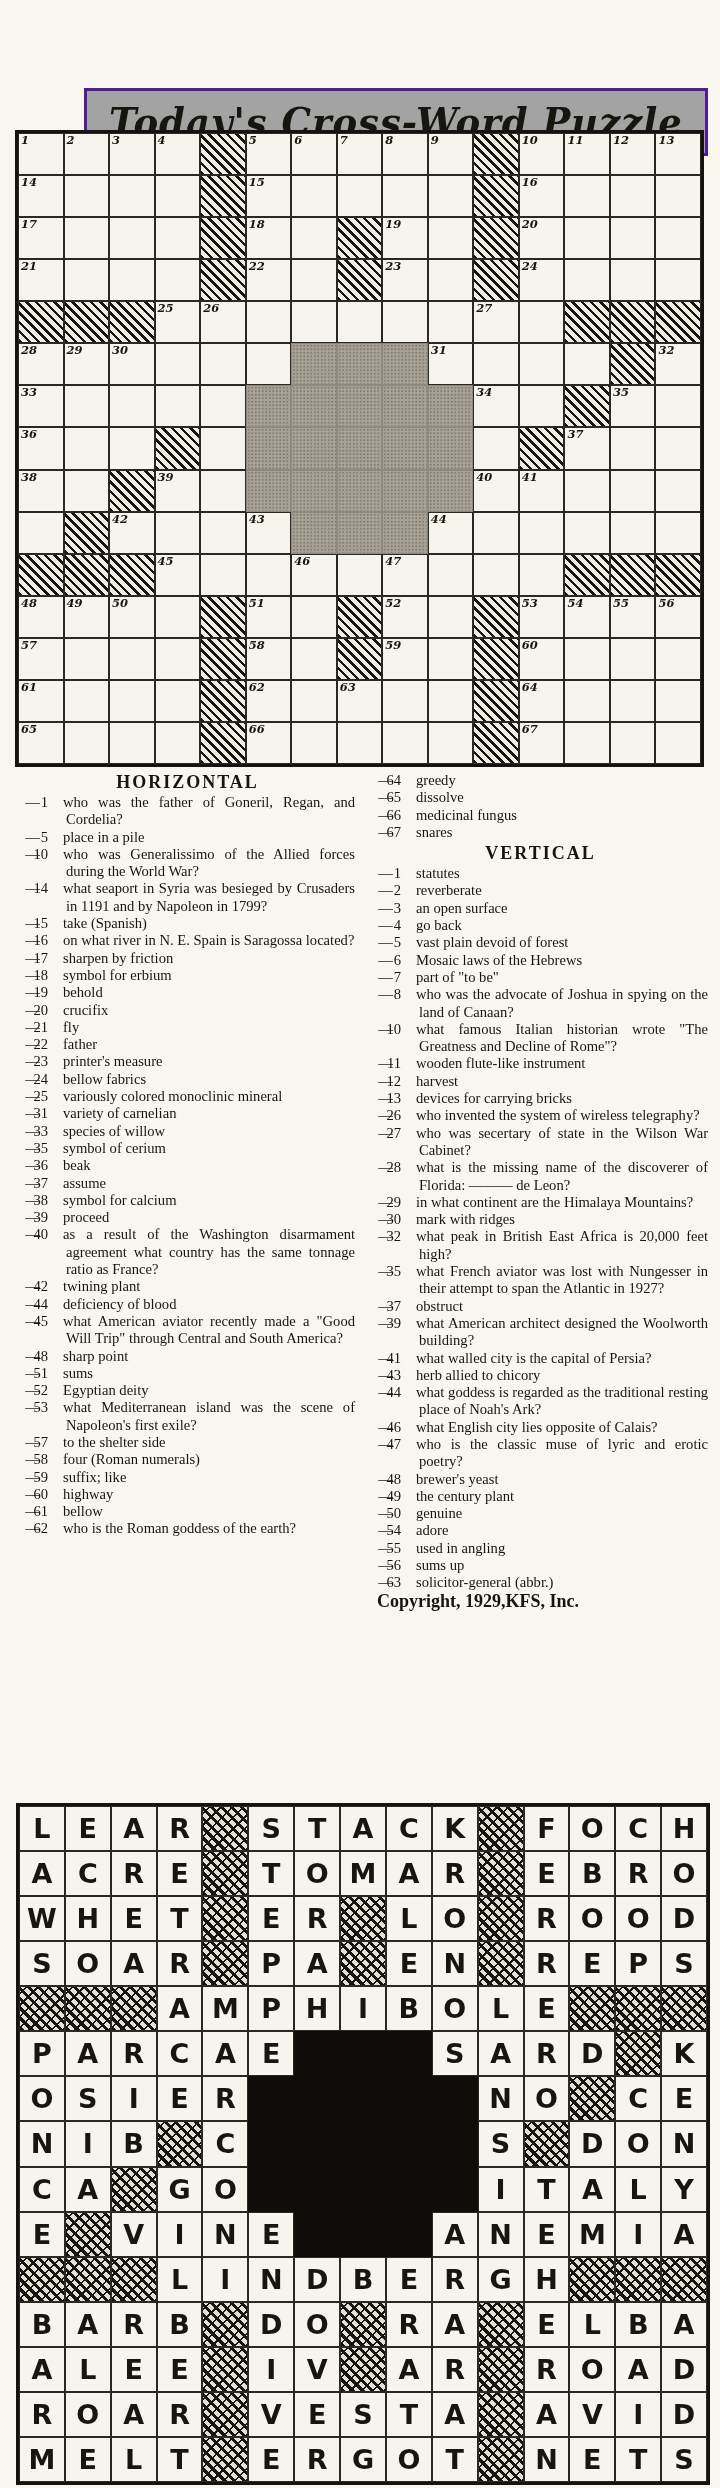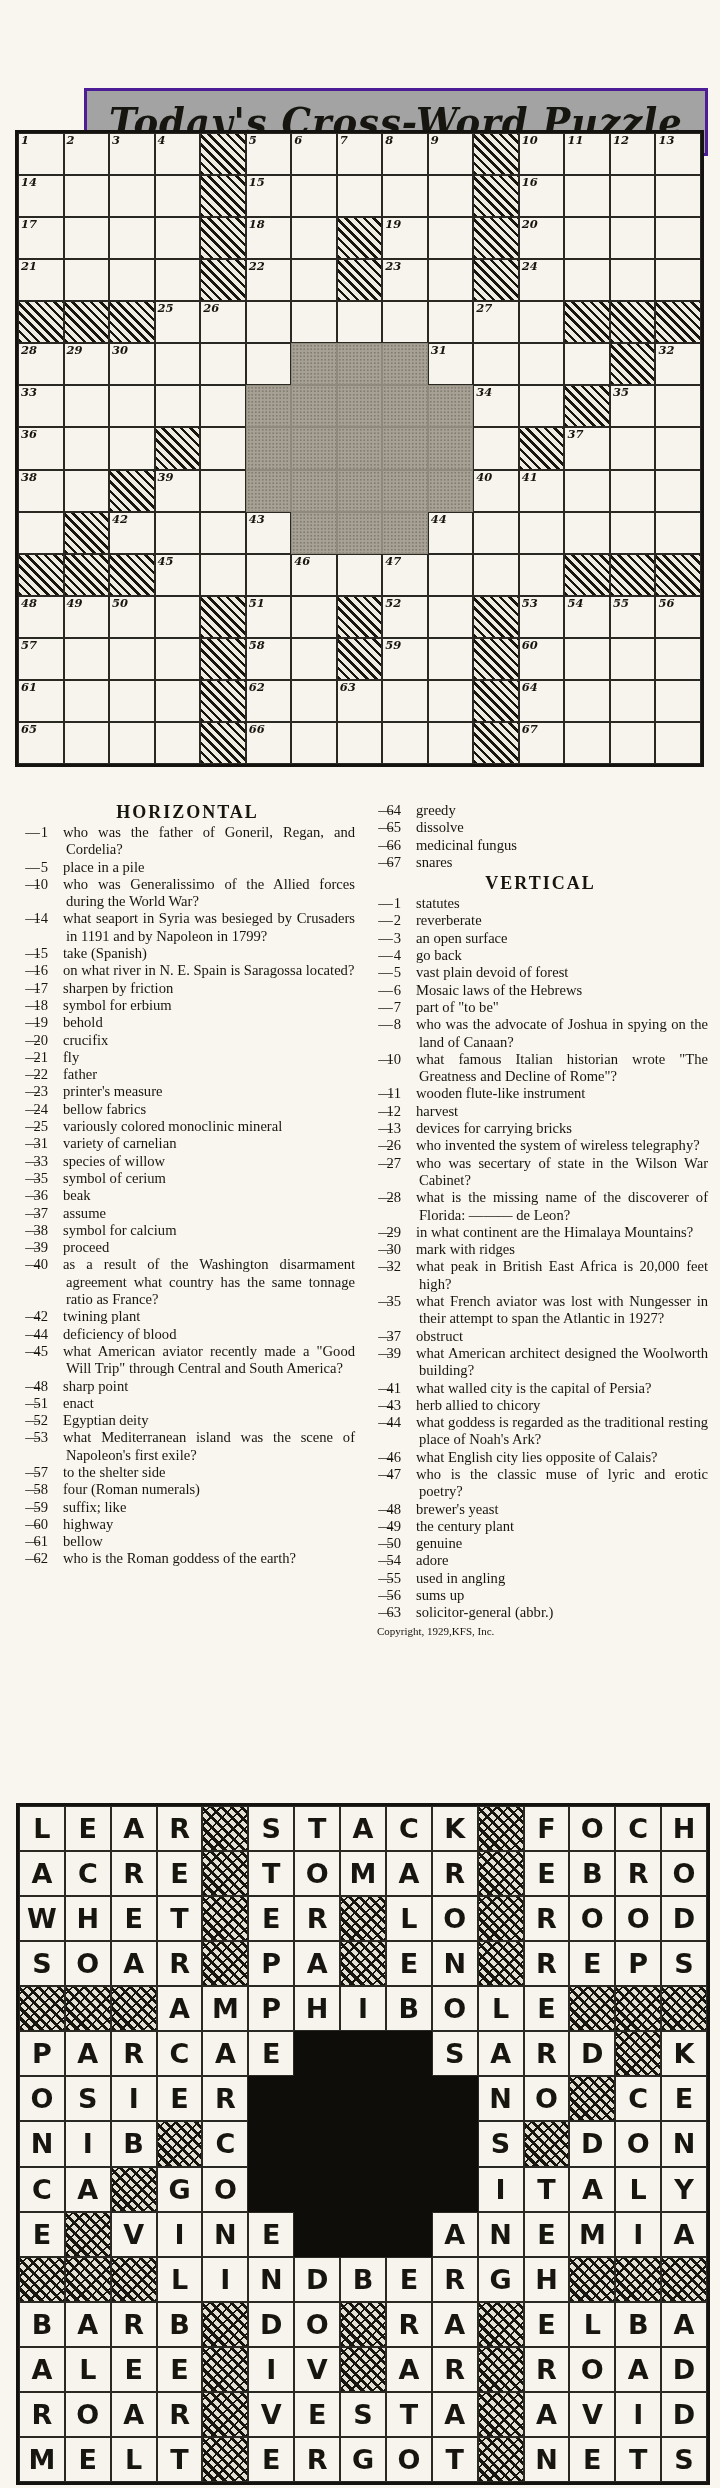--- a/index.html
+++ b/index.html
@@ -34,26 +34,26 @@
            clip-path:polygon(20% 0%,80% 0%,80% 20%,100% 20%,100% 80%,80% 80%,80% 100%,20% 100%,20% 80%,0% 80%,0% 20%,20% 20%);}
   #photo-overlay{background-color:#a8a296;
       background-image:radial-gradient(rgba(60,55,45,.35) 1px,transparent 1.3px);background-size:3.5px 3.5px;}
   #photo-overlay svg{width:100%;height:100%;display:block;}
   #caption-overlay{background:#0e0d0a;display:flex;flex-direction:column;align-items:center;justify-content:center;
       gap:11px;color:#ddd8ca;font-family:"DejaVu Sans","Liberation Sans",sans-serif;}
   .cap-line{letter-spacing:3px;font-size:16px;line-height:1;}
   .cap-line.big{font-size:18px;}
   
   .clues{position:absolute;left:20px;top:772px;width:688px;display:flex;gap:18px;}
-  .col{width:335px;font-size:14.6px;line-height:17.3px;margin-top:30px;}
+  .col{width:335px;font-size:14.6px;line-height:17.3px;}
   .clue-header{font-weight:700;font-size:18px;letter-spacing:2px;text-align:center;line-height:20px;margin-bottom:2px;}
   .clue{padding-left:46px;text-indent:-46px;text-align:justify;}
   .clue .num{display:inline-block;width:28px;text-align:right;}
   .clue .dash{display:inline-block;width:15px;text-align:center;}
-  .copyright{font-weight:400;margin-top:1px;padding-left:4px;font-size:11px;}
+  .copyright{font-weight:700;margin-top:1px;padding-left:4px;font-size:18px;}
   #vertical-header{margin-top:2px;}
 </style>
 </head>
 <body>
 
 <div class="sheet">
 
   <div class="title-box">
     <div class="page-title">Today's Cross-Word Puzzle</div>
   </div>
@@ -461,21 +461,21 @@
           <div class="clue"><span class="num">35</span><span class="dash">—</span><span class="txt">symbol of cerium</span></div>
           <div class="clue"><span class="num">36</span><span class="dash">—</span><span class="txt">beak</span></div>
           <div class="clue"><span class="num">37</span><span class="dash">—</span><span class="txt">assume</span></div>
           <div class="clue"><span class="num">38</span><span class="dash">—</span><span class="txt">symbol for calcium</span></div>
           <div class="clue"><span class="num">39</span><span class="dash">—</span><span class="txt">proceed</span></div>
           <div class="clue"><span class="num">40</span><span class="dash">—</span><span class="txt">as a result of the Washington disarmament agreement what country has the same tonnage ratio as France?</span></div>
           <div class="clue"><span class="num">42</span><span class="dash">—</span><span class="txt">twining plant</span></div>
           <div class="clue"><span class="num">44</span><span class="dash">—</span><span class="txt">deficiency of blood</span></div>
           <div class="clue"><span class="num">45</span><span class="dash">—</span><span class="txt">what American aviator recently made a "Good Will Trip" through Central and South America?</span></div>
           <div class="clue"><span class="num">48</span><span class="dash">—</span><span class="txt">sharp point</span></div>
-          <div class="clue"><span class="num">51</span><span class="dash">—</span><span class="txt">enact</span></div>
+          <div class="clue"><span class="num">51</span><span class="dash">—</span><span class="txt">sums</span></div>
           <div class="clue"><span class="num">52</span><span class="dash">—</span><span class="txt">Egyptian deity</span></div>
           <div class="clue"><span class="num">53</span><span class="dash">—</span><span class="txt">what Mediterranean island was the scene of Napoleon's first exile?</span></div>
           <div class="clue"><span class="num">57</span><span class="dash">—</span><span class="txt">to the shelter side</span></div>
           <div class="clue"><span class="num">58</span><span class="dash">—</span><span class="txt">four (Roman numerals)</span></div>
           <div class="clue"><span class="num">59</span><span class="dash">—</span><span class="txt">suffix; like</span></div>
           <div class="clue"><span class="num">60</span><span class="dash">—</span><span class="txt">highway</span></div>
           <div class="clue"><span class="num">61</span><span class="dash">—</span><span class="txt">bellow</span></div>
           <div class="clue"><span class="num">62</span><span class="dash">—</span><span class="txt">who is the Roman goddess of the earth?</span></div>
         </div>
     </div>

